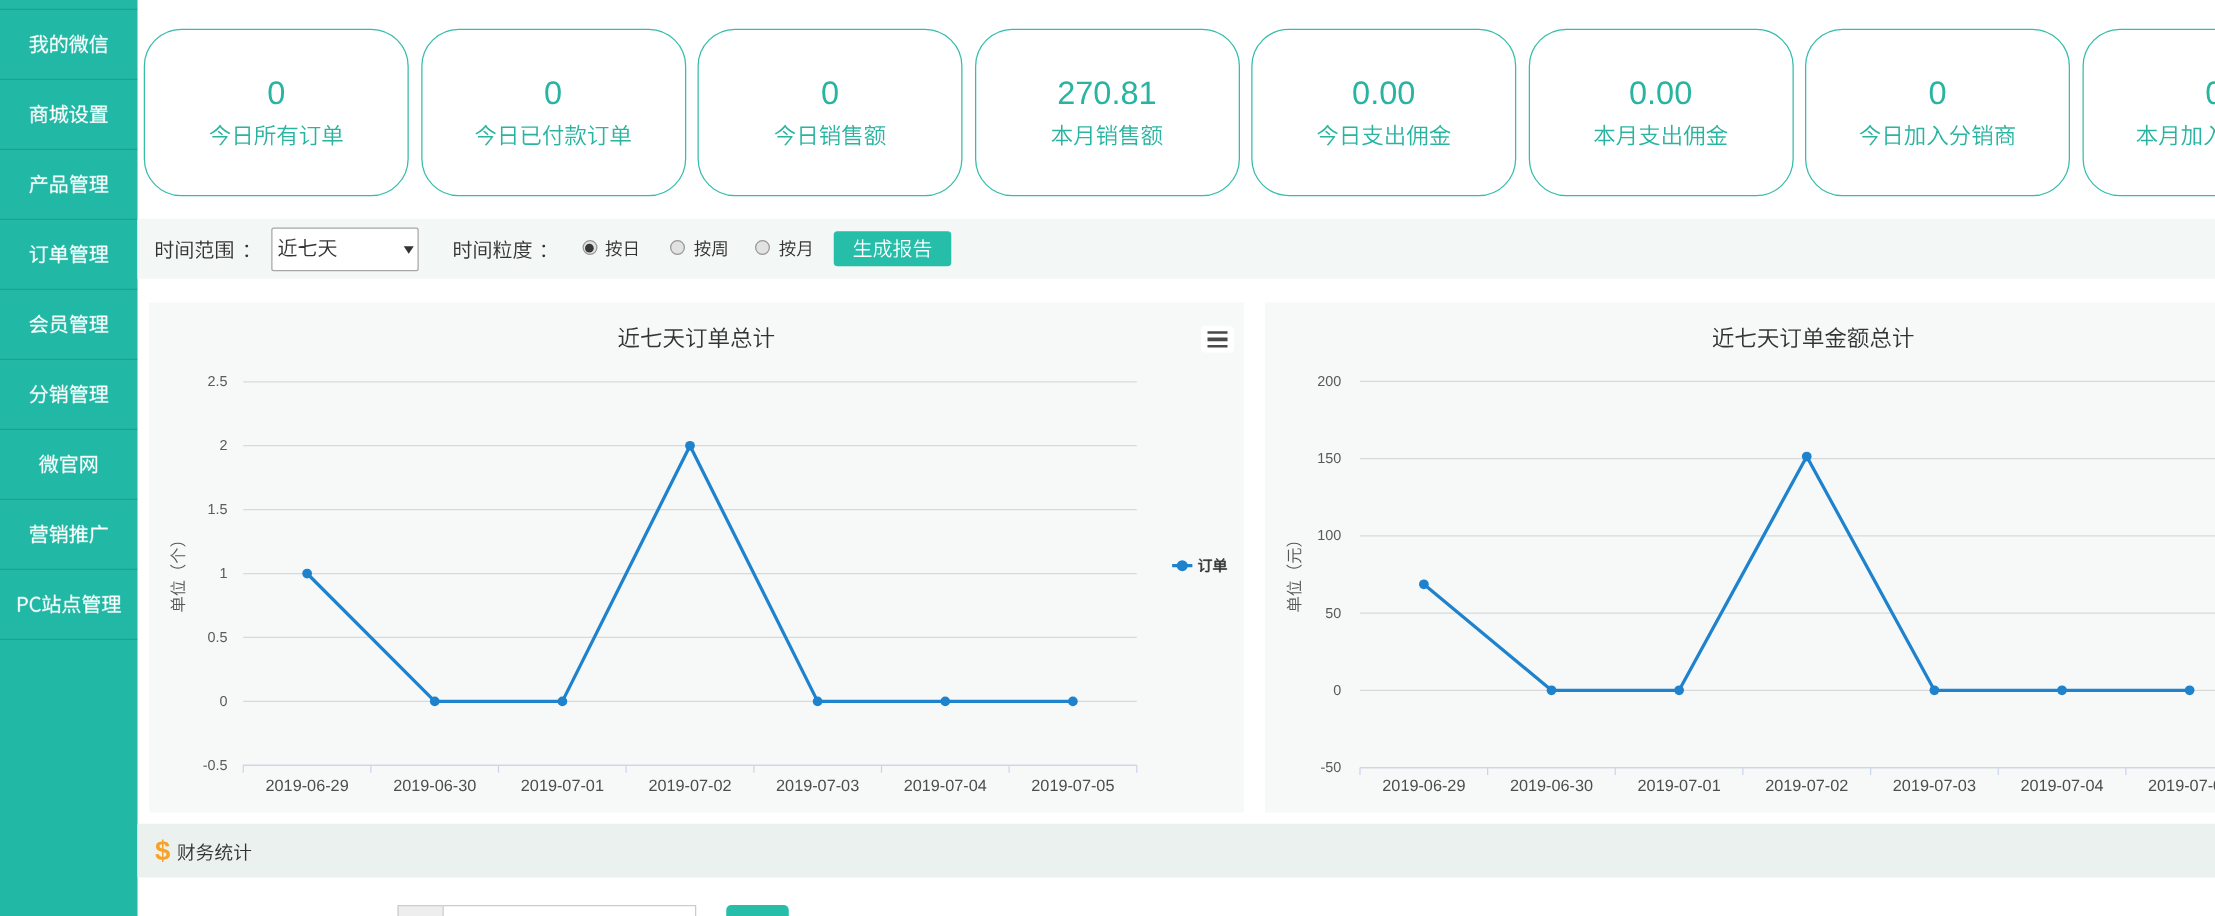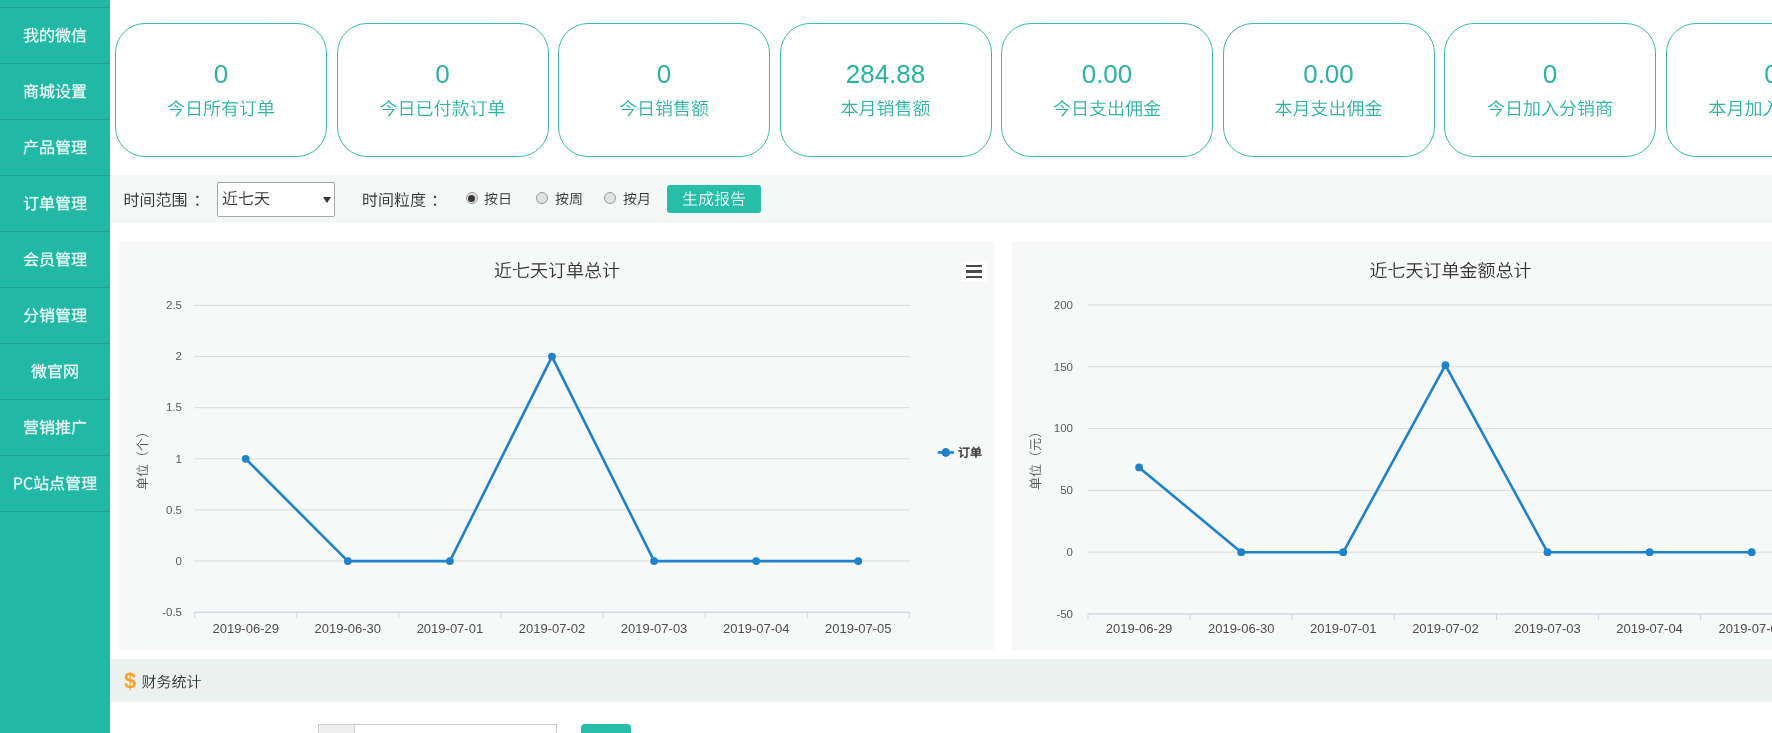--- a/index.html
+++ b/index.html
@@ -16,21 +16,21 @@
 <div class="abs" style="left:0;top:399px;width:110px;height:1px;background:rgba(0,0,0,0.12)"></div>
 <div class="abs" style="left:0;top:455px;width:110px;height:1px;background:rgba(0,0,0,0.12)"></div>
 <div class="abs" style="left:0;top:511px;width:110px;height:1px;background:rgba(0,0,0,0.12)"></div>
 <div class="abs" style="left:115.0px;top:23px;width:212px;height:134px;border:1px solid #35bcaa;border-radius:30px;background:#fff"></div>
 <div class="abs" style="left:115.0px;top:59px;width:212px;text-align:center;font-size:26px;color:#28b4a0">0</div>
 <div class="abs" style="left:336.5px;top:23px;width:212px;height:134px;border:1px solid #35bcaa;border-radius:30px;background:#fff"></div>
 <div class="abs" style="left:336.5px;top:59px;width:212px;text-align:center;font-size:26px;color:#28b4a0">0</div>
 <div class="abs" style="left:558.0px;top:23px;width:212px;height:134px;border:1px solid #35bcaa;border-radius:30px;background:#fff"></div>
 <div class="abs" style="left:558.0px;top:59px;width:212px;text-align:center;font-size:26px;color:#28b4a0">0</div>
 <div class="abs" style="left:779.5px;top:23px;width:212px;height:134px;border:1px solid #35bcaa;border-radius:30px;background:#fff"></div>
-<div class="abs" style="left:779.5px;top:59px;width:212px;text-align:center;font-size:26px;color:#28b4a0">284.88</div>
+<div class="abs" style="left:779.5px;top:59px;width:212px;text-align:center;font-size:26px;color:#28b4a0">270.81</div>
 <div class="abs" style="left:1001.0px;top:23px;width:212px;height:134px;border:1px solid #35bcaa;border-radius:30px;background:#fff"></div>
 <div class="abs" style="left:1001.0px;top:59px;width:212px;text-align:center;font-size:26px;color:#28b4a0">0.00</div>
 <div class="abs" style="left:1222.5px;top:23px;width:212px;height:134px;border:1px solid #35bcaa;border-radius:30px;background:#fff"></div>
 <div class="abs" style="left:1222.5px;top:59px;width:212px;text-align:center;font-size:26px;color:#28b4a0">0.00</div>
 <div class="abs" style="left:1444.0px;top:23px;width:212px;height:134px;border:1px solid #35bcaa;border-radius:30px;background:#fff"></div>
 <div class="abs" style="left:1444.0px;top:59px;width:212px;text-align:center;font-size:26px;color:#28b4a0">0</div>
 <div class="abs" style="left:1665.5px;top:23px;width:212px;height:134px;border:1px solid #35bcaa;border-radius:30px;background:#fff"></div>
 <div class="abs" style="left:1665.5px;top:59px;width:212px;text-align:center;font-size:26px;color:#28b4a0">0</div>
 <div class="abs" style="left:110px;top:175px;width:1662px;height:48px;background:#f3f7f5"></div>
 <div class="abs" style="left:217px;top:182px;width:118px;height:35px;background:#fff;border:1px solid #a6a6a6;border-radius:2px"></div>

